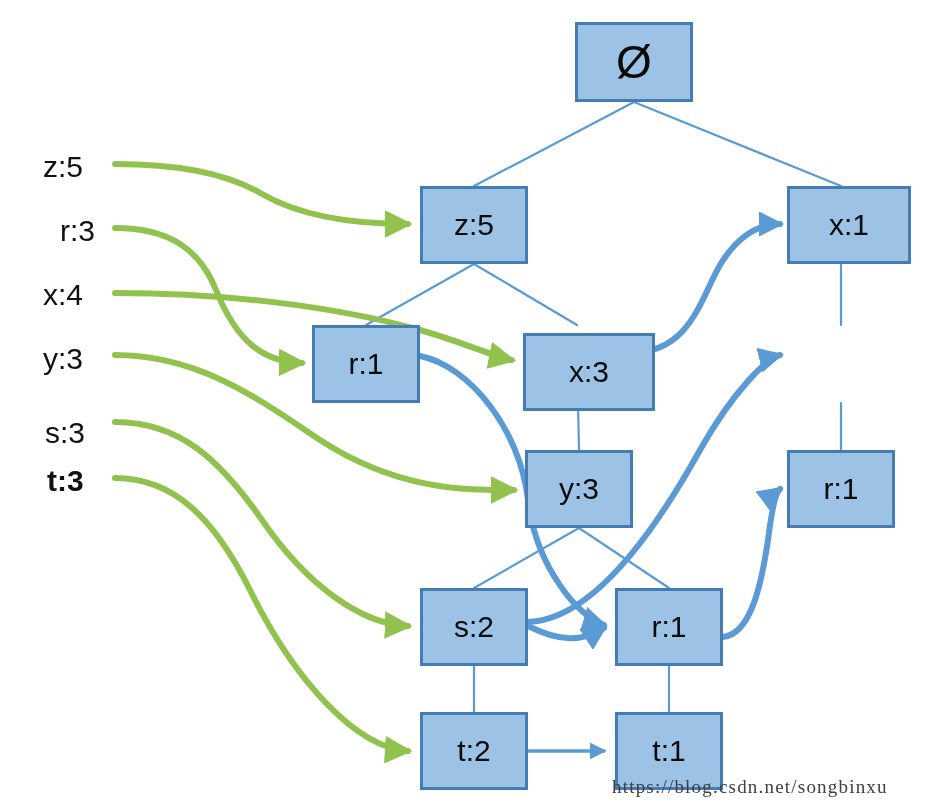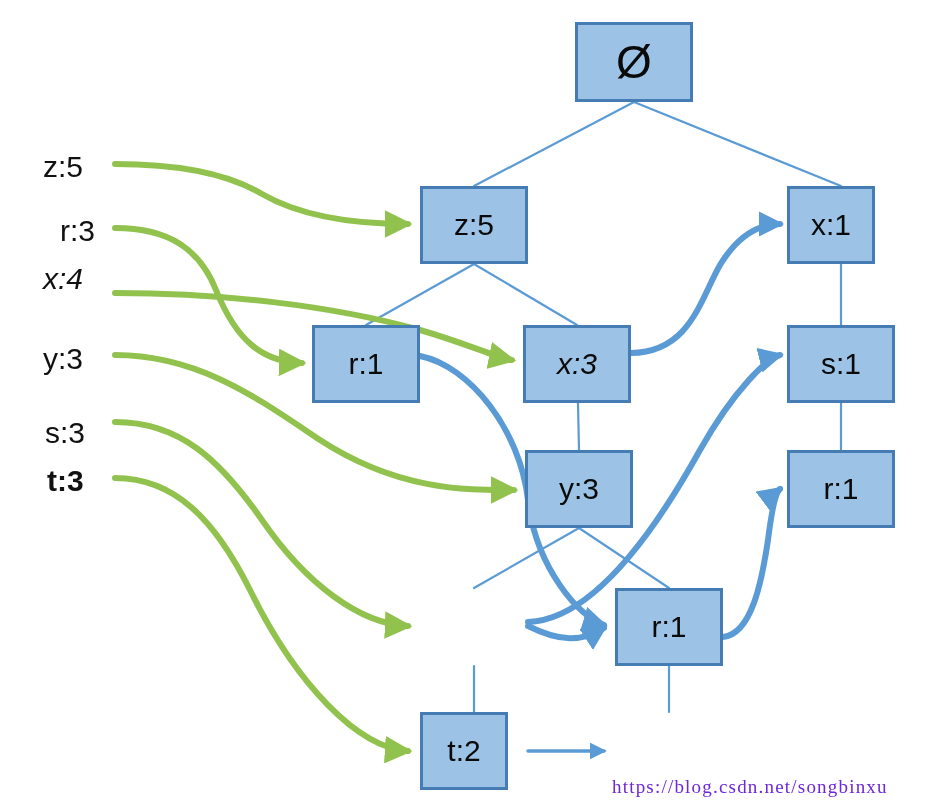--- a/index.html
+++ b/index.html
@@ -29,21 +29,21 @@
     font-size:30px;
     line-height:1;
     user-select:none;
   }
   .node.root{font-size:46px;font-weight:400;}
   .watermark{
     position:absolute;
     left:612px;top:776px;
     font-family:"Liberation Serif","DejaVu Serif",serif;
     font-size:19px;
-    color:#6d28d9;
+    color:#404040;
     letter-spacing:1.2px;
     white-space:nowrap;
   }
 </style>
 </head>
 <body>
 
 <div id="stage">
 
   <svg class="layer" id="tree-edges" viewBox="0 0 926 810" xmlns="http://www.w3.org/2000/svg">
@@ -98,31 +98,32 @@
       <path d="M 115 228 C 170 228 200 250 216 290 C 236 340 262 362 302 363" marker-end="url(#arw-green)"></path>
       <path d="M 115 293 C 220 293 330 305 420 330 C 468 344 492 356 512 360" marker-end="url(#arw-green)"></path>
       <path d="M 115 355 C 200 355 260 400 320 440 C 400 492 470 490 514 490" marker-end="url(#arw-green)"></path>
       <path d="M 115 422 C 180 422 220 460 262 520 C 306 584 360 624 408 626" marker-end="url(#arw-green)"></path>
       <path d="M 115 478 C 175 478 215 520 250 590 C 296 684 358 748 408 751" marker-end="url(#arw-green)"></path>
     </g>
   </svg>
 
   <div class="hdr-label" style="left:43px;top:152px;">z:5</div>
   <div class="hdr-label" style="left:60px;top:216px;">r:3</div>
-  <div class="hdr-label" style="left:43px;top:264px;font-style:italic;">x:4</div>
+  <div class="hdr-label" style="left:43px;top:280px;">x:4</div>
   <div class="hdr-label" style="left:43px;top:344px;">y:3</div>
   <div class="hdr-label" style="left:45px;top:410px;margin-top:8px;">s:3</div>
   <div class="hdr-label" style="left:47px;top:466px;font-weight:bold;">t:3</div>
 
   <div class="node root" style="left:575px;top:22px;width:118px;height:80px;">Ø</div>
   <div class="node" style="left:420px;top:186px;width:108px;height:78px;">z:5</div>
-  <div class="node" style="left:787px;top:186px;width:88px;height:78px;">x:1</div>
+  <div class="node" style="left:787px;top:186px;width:124px;height:78px;">x:1</div>
   <div class="node" style="left:312px;top:325px;width:108px;height:78px;">r:1</div>
-  <div class="node" style="left:523px;top:325px;width:108px;height:78px;font-style:italic;">x:3</div>
-  <div class="node" style="left:787px;top:325px;width:108px;height:78px;">s:1</div>
+  <div class="node" style="left:523px;top:333px;width:132px;height:78px;">x:3</div>
   <div class="node" style="left:525px;top:450px;width:108px;height:78px;">y:3</div>
   <div class="node" style="left:787px;top:450px;width:108px;height:78px;">r:1</div>
+  <div class="node" style="left:420px;top:588px;width:108px;height:78px;">s:2</div>
   <div class="node" style="left:615px;top:588px;width:108px;height:78px;">r:1</div>
-  <div class="node" style="left:420px;top:712px;width:88px;height:78px;">t:2</div>
+  <div class="node" style="left:420px;top:712px;width:108px;height:78px;">t:2</div>
+  <div class="node" style="left:615px;top:712px;width:108px;height:78px;">t:1</div>
 
   <div class="watermark">https://blog.csdn.net/songbinxu</div>
 
 </div>
 
 </body></html>

